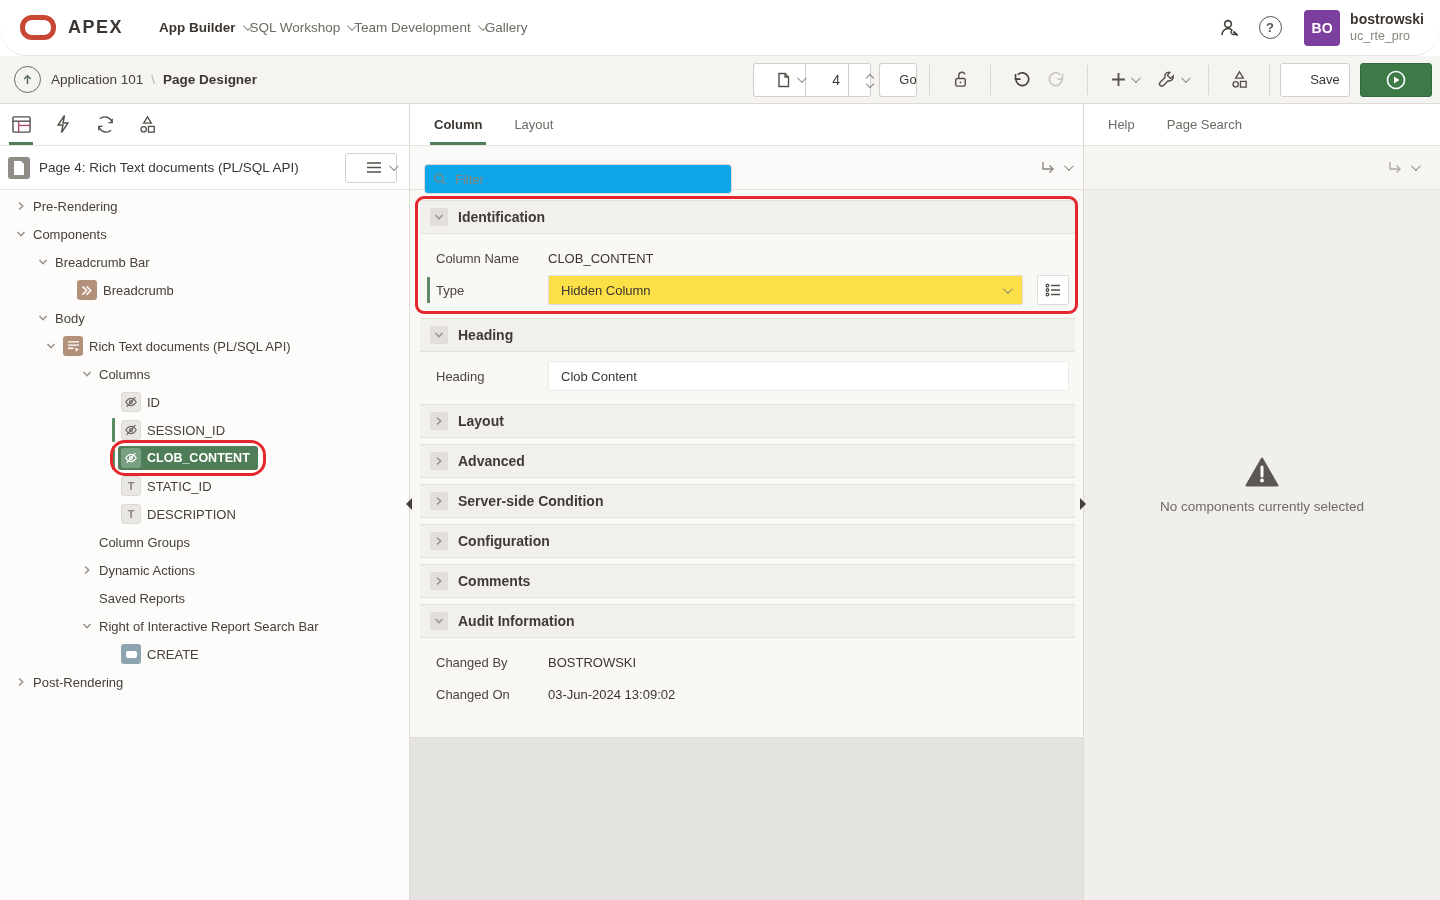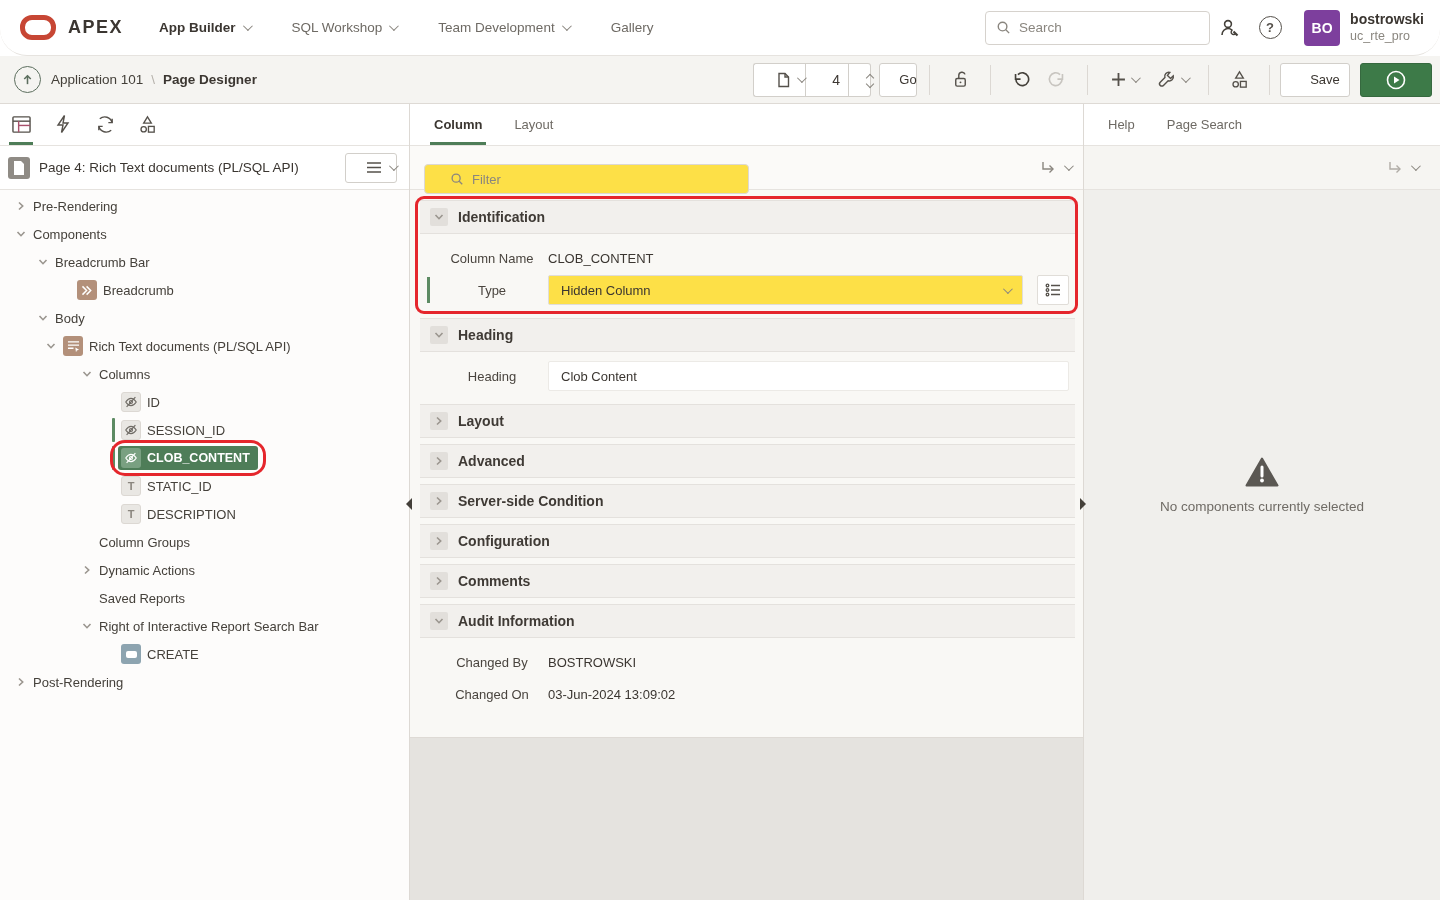--- a/index.html
+++ b/index.html
@@ -9,21 +9,21 @@
     --line:#e6e3df; --line2:#d6d2cd;
     --green:#4e7d58; --green-run:#3d7a48; --red:#e5262c;
     --tan:#b3907a; --panel:#f9f8f5; --bar:#f2f0ed; --gray:#f5f4f1;
   }
   #app{ width:1440px; height:900px; position:relative; overflow:hidden; background:#fff; }
 
   
   .hdr{ height:56px; background:#fff; border-bottom:1px solid var(--line); display:flex; align-items:center; padding:0 16px 0 20px;border-radius:27px; }
   .logo-ring{ width:36px; height:25px; border:5px solid #c74634; border-radius:12px; }
   .brand{ font-size:18px; font-weight:bold; letter-spacing:1.5px; color:var(--ink); margin-left:12px; }
-  .nav{ display:flex; align-items:flex-start; margin-left:36px; gap:42px; }
+  .nav{ display:flex; align-items:flex-start; margin-left:36px; }
   .menu-item{ display:flex; align-items:center; gap:7px; font-size:13.5px; color:var(--mut); cursor:pointer; }
   .menu-item.active{ color:var(--ink); font-weight:bold; }
   .spacer{ flex:1; }
   .chev{ width:7px; height:7px; border-right:1.5px solid #8a867f; border-bottom:1.5px solid #8a867f; transform:rotate(45deg) translateY(-2px); display:inline-block; }
   .search{ display:flex; align-items:center; width:225px; height:34px; border:1px solid var(--line2); border-radius:4px; padding:0 10px; gap:8px; background:#fff; }
   .search input{ border:none; outline:none; font-size:13.5px; color:var(--ink); width:100%; font-family:inherit; background:transparent; }
   .search input::placeholder{ color:#8a867f; }
   .hicon{ width:40px; display:flex; justify-content:center; align-items:center; cursor:pointer; }
   .help-circ{ width:23px; height:23px; border-radius:50%; border:1.6px solid #55514b; color:#55514b; font-size:13px; font-weight:bold; display:flex; align-items:center; justify-content:center; }
   .avatar{ width:36px; height:36px; border-radius:4px; background:#7d3f9d; color:#fff; font-size:14px; font-weight:bold; display:flex; align-items:center; justify-content:center; margin:0 10px 0 14px; }
@@ -77,27 +77,27 @@
   .pill.annot:after{ content:""; position:absolute; inset:-6px -8px; border:3px solid var(--red); border-radius:15px; pointer-events:none; z-index:4; }
   .tico{ width:20px; height:20px; border-radius:3px; display:flex; align-items:center; justify-content:center; flex:none; font-size:12px; }
   .tico.tan{ background:var(--tan); color:#fff; }
   .tico.gry{ background:#e9e7e3; color:#6e6a64; border:1px solid #dcd8d3; }
   .tico.grysel{ background:#79a081; color:#fff; border:none; }
   .tico.blu{ background:#8da4b0; color:#fff; }
   .chbar{ position:absolute; width:3px; top:2px; bottom:2px; background:#5d8b63; border-radius:1px; }
 
   
   .filterbar{ height:44px; background:#fbfaf8; border-bottom:1px solid var(--line); display:flex; align-items:center; padding:0 12px 0 14px; }
-  .filter{ flex:1; max-width:576px; height:30px; border:1px solid #dcd8d3; background:#fde047; border-radius:4px; display:flex; align-items:center; gap:8px; padding:0 25px;margin-top:23px; }
+  .filter{ flex:1; max-width:576px; height:30px; border:1px solid #dcd8d3; background:#0ea5e9; border-radius:4px; display:flex; align-items:center; gap:8px; padding:0 8px;margin-top:23px; }
   .filter input{ border:none; outline:none; width:100%; font-size:13px; color:var(--ink); font-family:inherit; background:transparent; }
   .filter input::placeholder{ color:#8a867f; }
   .gotoicon{ margin-left:18px; display:flex; align-items:center; gap:5px; cursor:pointer; }
   .prop-scroll{ height:547px; padding:10px 8px 0 10px; position:relative; }
   .prop-footer{ flex:1; background:#e5e3df; border-top:1px solid #dedad5; }
-  .pgroup{ margin-bottom:6px; position:relative;text-align:center; }
+  .pgroup{ margin-bottom:6px; position:relative; }
   .pgh{ height:34px; background:var(--bar); border-top:1px solid #e4e1dd; border-bottom:1px solid #e4e1dd; display:flex; align-items:center; padding:0 10px; cursor:pointer; }
   .disc{ width:18px; height:18px; background:#e2dfdb; border-radius:2px; display:flex; align-items:center; justify-content:center; margin-right:10px; flex:none; }
   .pgt{ font-size:14px; font-weight:bold; color:#3f3a35; }
   .pgbody{ padding:8px 6px 6px 6px; }
   .prow{ display:flex; align-items:center; min-height:32px; position:relative; padding-left:10px; }
   .plabel{ width:112px; flex:none; font-size:13px; color:#4a453f; }
   .pval{ font-size:13px; color:var(--ink); }
   .pselect{ flex:1; height:30px; background:#fde047; border:1px solid #e0ddd8; border-radius:2px; display:flex; align-items:center; padding:0 12px; font-size:13px; color:var(--ink); cursor:pointer; }
   .pselect .chev{ margin-left:auto; }
   .quickpick{ width:32px; height:30px; margin-left:14px; background:#fff; border:1px solid #e0ddd8; border-radius:2px; display:flex; align-items:center; justify-content:center; cursor:pointer; flex:none; }
@@ -135,29 +135,20 @@
         </span>
         <span class="menu-item">
           <span>Team Development</span>
           <span class="chev"></span>
         </span>
         <span class="menu-item">
           <span>Gallery</span>
         </span>
       </nav>
     <span class="spacer"></span>
-    <div class="search">
-      <span>
-        <svg width="15" height="15" viewBox="0 0 16 16" fill="none" stroke="#8a867f" stroke-width="1.5">
-            <circle cx="7" cy="7" r="4.6"></circle>
-            <path d="M10.5 10.5 L14 14"></path>
-          </svg>
-      </span>
-      <input placeholder="Search" style="">
-    </div>
     <span class="hicon">
       <svg width="24" height="22" viewBox="0 0 24 22" fill="none" stroke="#44403a" stroke-width="1.6">
           <circle cx="10" cy="7" r="3.4"></circle>
           <path d="M4 18 c0-4 3-6.5 6-6.5 1.6 0 3 .6 4 1.6"></path>
           <path d="M15.5 14.5 l4 4" stroke-width="2.2"></path>
           <path d="M14.5 13 a2.4 2.4 0 1 0 3.2 3.2" stroke-width="1.4"></path>
         </svg>
     </span>
     <span class="hicon">
         <span class="help-circ">?</span>

